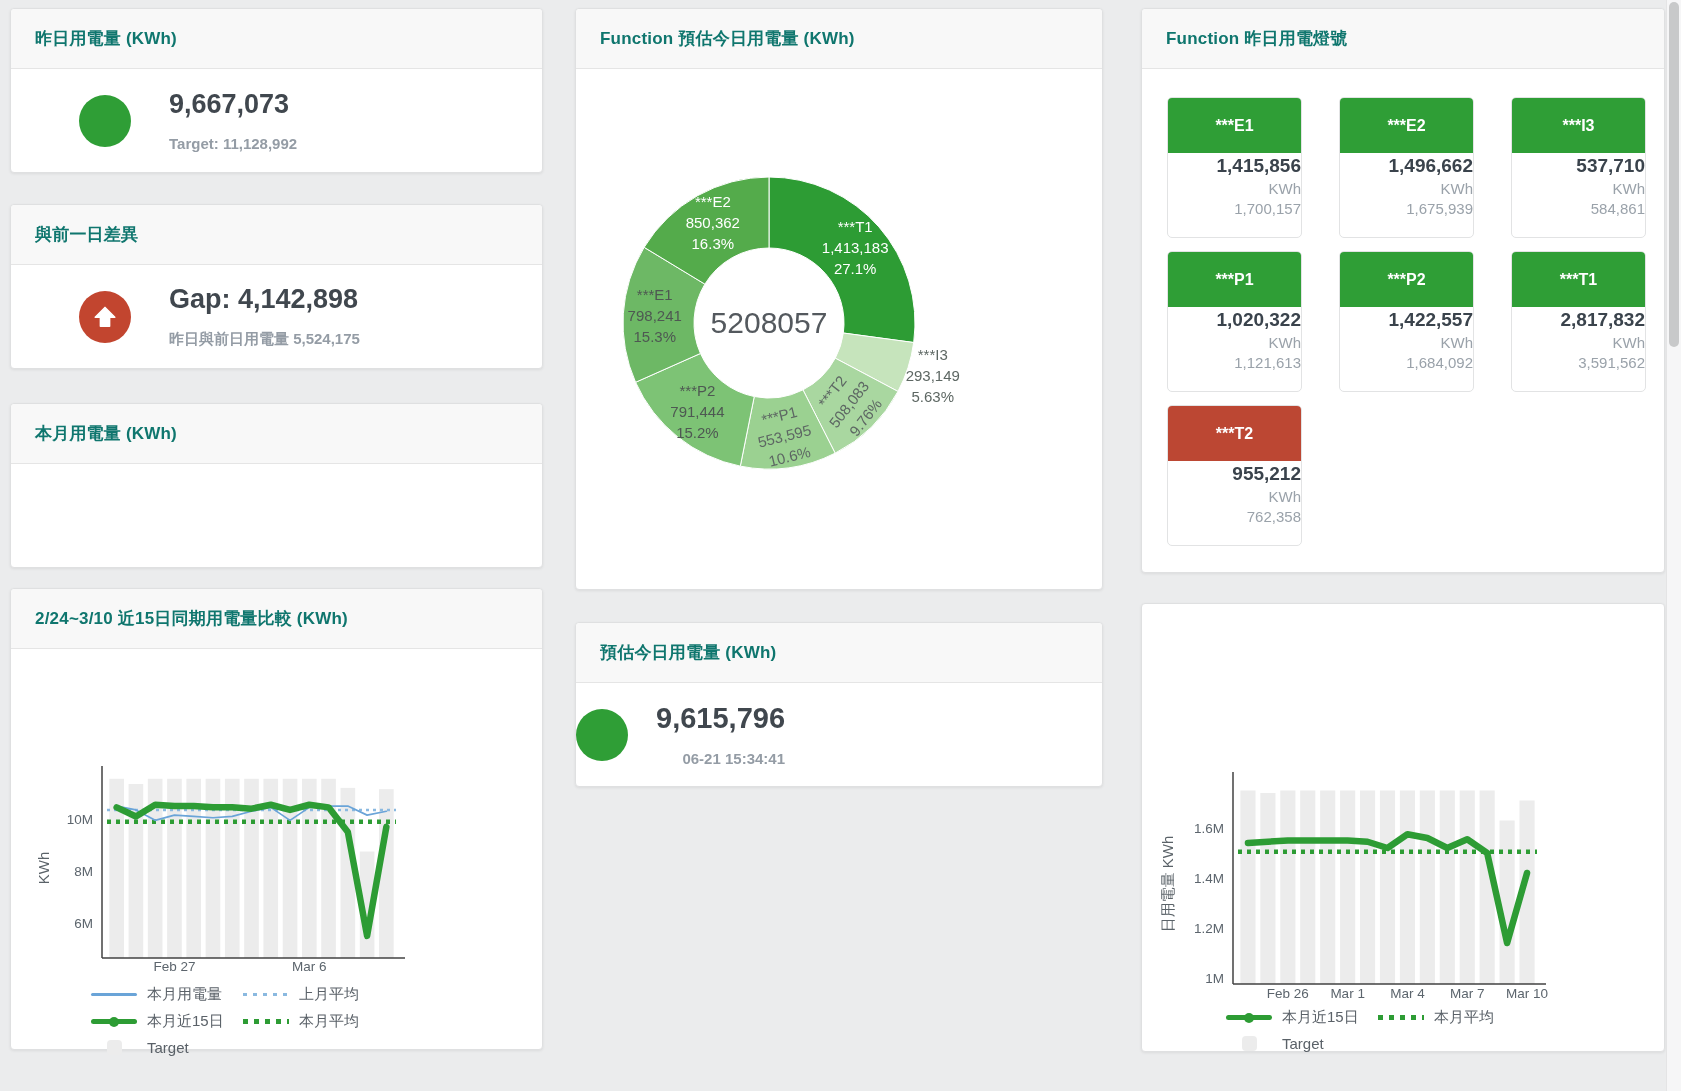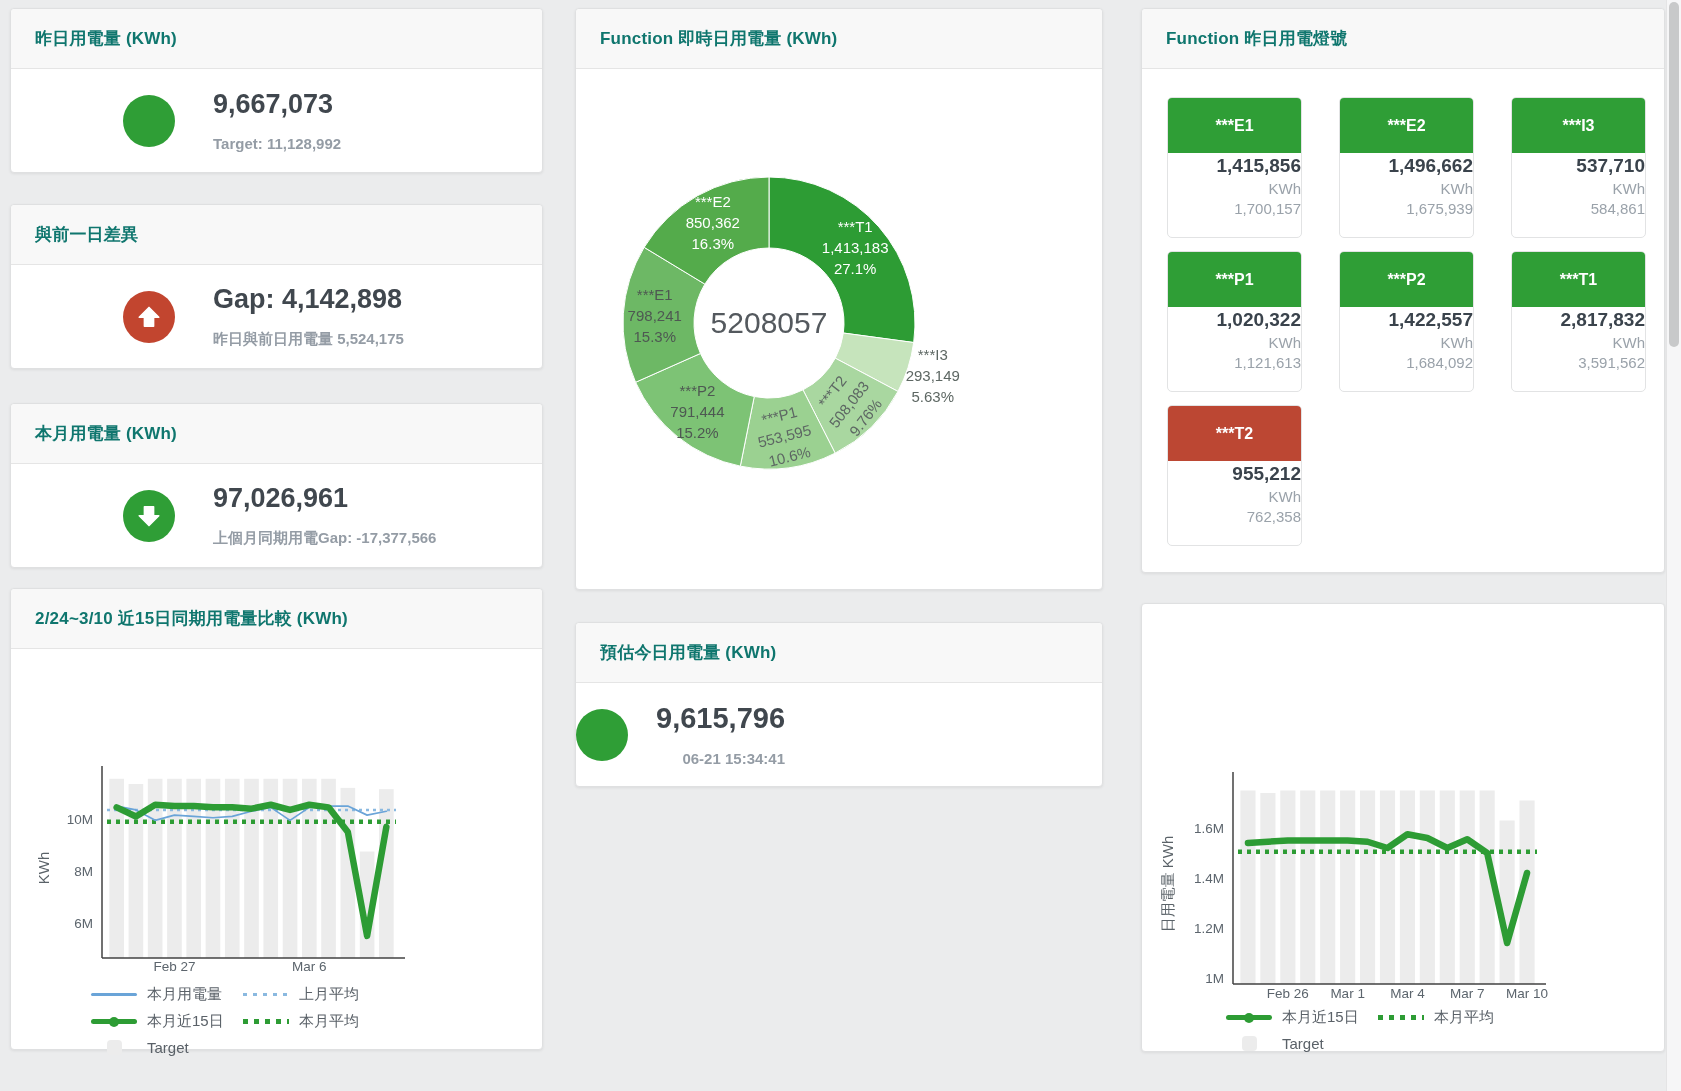--- a/index.html
+++ b/index.html
@@ -12,21 +12,21 @@
     position:absolute;background:#fff;border:1px solid #dfe0e1;border-radius:4px;
     box-shadow:0 1px 3px rgba(0,0,0,.07);box-sizing:border-box;
   }
   .card-header{
     height:60px;background:#f8f8f8;border-bottom:1px solid #e5e5e5;
     border-radius:4px 4px 0 0;display:flex;align-items:center;padding:0 24px;box-sizing:border-box;
   }
   .card-title{font-size:17px;font-weight:bold;color:#0f766e;letter-spacing:.2px;white-space:nowrap;}
   
   .kpi{display:flex;align-items:center;height:calc(100% - 60px);box-sizing:border-box;}
-  .kpi-pad{padding-left:112px;gap:38px;}
+  .kpi-pad{padding-left:68px;gap:38px;}
   .kpi-circle{width:52px;height:52px;border-radius:50%;flex:none;display:flex;align-items:center;justify-content:center;}
   .kpi-circle.green{background:#2f9e36;}
   .kpi-circle.red{background:#c2452f;}
   .kpi-value{font-size:27px;font-weight:bold;color:#40474e;line-height:1.12;white-space:nowrap;}
   .kpi-sub{font-size:15px;color:#949ca5;margin-top:16px;white-space:nowrap;font-weight:bold;}
   .kpi-est{gap:28px;}
   .kpi-est .kpi-value{font-size:29px;}
   .kpi-est .kpi-sub{text-align:right;}
   
   .tile-grid{display:grid;grid-template-columns:repeat(3,135px);column-gap:37px;row-gap:13px;padding:28px 0 0 25px;}
@@ -83,31 +83,20 @@
     <span>
       <div class="kpi-value">Gap: 4,142,898</div>
       <div class="kpi-sub">昨日與前日用電量 5,524,175</div>
     </span>
   </div>
 </div>
 
 <div class="card" style="left:10px;top:403px;width:533px;height:165px;">
   <div class="card-header">
     <span class="card-title">本月用電量 (KWh)</span>
-  </div>
-  <div class="kpi kpi-pad">
-    <span class="kpi-circle green">
-      <svg width="26" height="26" viewBox="0 0 24 24" style="position:static;">
-          <path d="M12 20.8 L3 11.8 H7.8 V3.5 H16.2 V11.8 H21 Z" fill="#fff" stroke="#fff" stroke-width="1.5" stroke-linejoin="round"></path>
-        </svg>
-    </span>
-    <span>
-      <div class="kpi-value">97,026,961</div>
-      <div class="kpi-sub">上個月同期用電Gap: -17,377,566</div>
-    </span>
   </div>
 </div>
 
 <div class="card" style="left:10px;top:588px;width:533px;height:462px;">
   <div class="card-header">
     <span class="card-title">2/24~3/10 近15日同期用電量比較 (KWh)</span>
   </div>
   <svg id="compare15-svg" width="533" height="338" style="top:60px;">
       <rect x="98.312" y="129.77922077922076" width="14.642666666666667" height="179.22077922077924" fill="#ececec"></rect>
       <rect x="117.57866666666668" y="134.97402597402598" width="14.642666666666667" height="174.02597402597402" fill="#ececec"></rect>
@@ -156,21 +145,21 @@
       </div>
       <div class="legend-item">
         <span class="sw box-gray"></span>
         <span>Target</span>
       </div>
     </div>
 </div>
 
 <div class="card" style="left:575px;top:8px;width:528px;height:582px;">
   <div class="card-header">
-    <span class="card-title">Function 即時日用電量 (KWh)</span>
+    <span class="card-title">Function 預估今日用電量 (KWh)</span>
   </div>
   <svg id="donut-svg" width="528" height="522" style="top:60px;">
       <path d="M 193 108
                A 146 146 0 0 1 337.68887079031646 273.5225682076695
                L 267.326474721053 264.0287165450357
                A 75 75 0 0 0 193 179 Z" fill="#2d9c34" stroke="#ffffff" stroke-width="1"></path>
       <text text-anchor="middle" fill="#ffffff" font-size="15"><tspan x="279.2070272110325" y="162.6435241041866">***T1</tspan><tspan x="279.2070272110325" y="183.6435241041866">1,413,183</tspan><tspan x="279.2070272110325" y="204.6435241041866">27.1%</tspan></text>
       <path d="M 337.68887079031646 273.5225682076695
                A 146 146 0 0 1 321.9725917246409 322.42565735036163
                L 259.25304369416483 289.1501664471036

